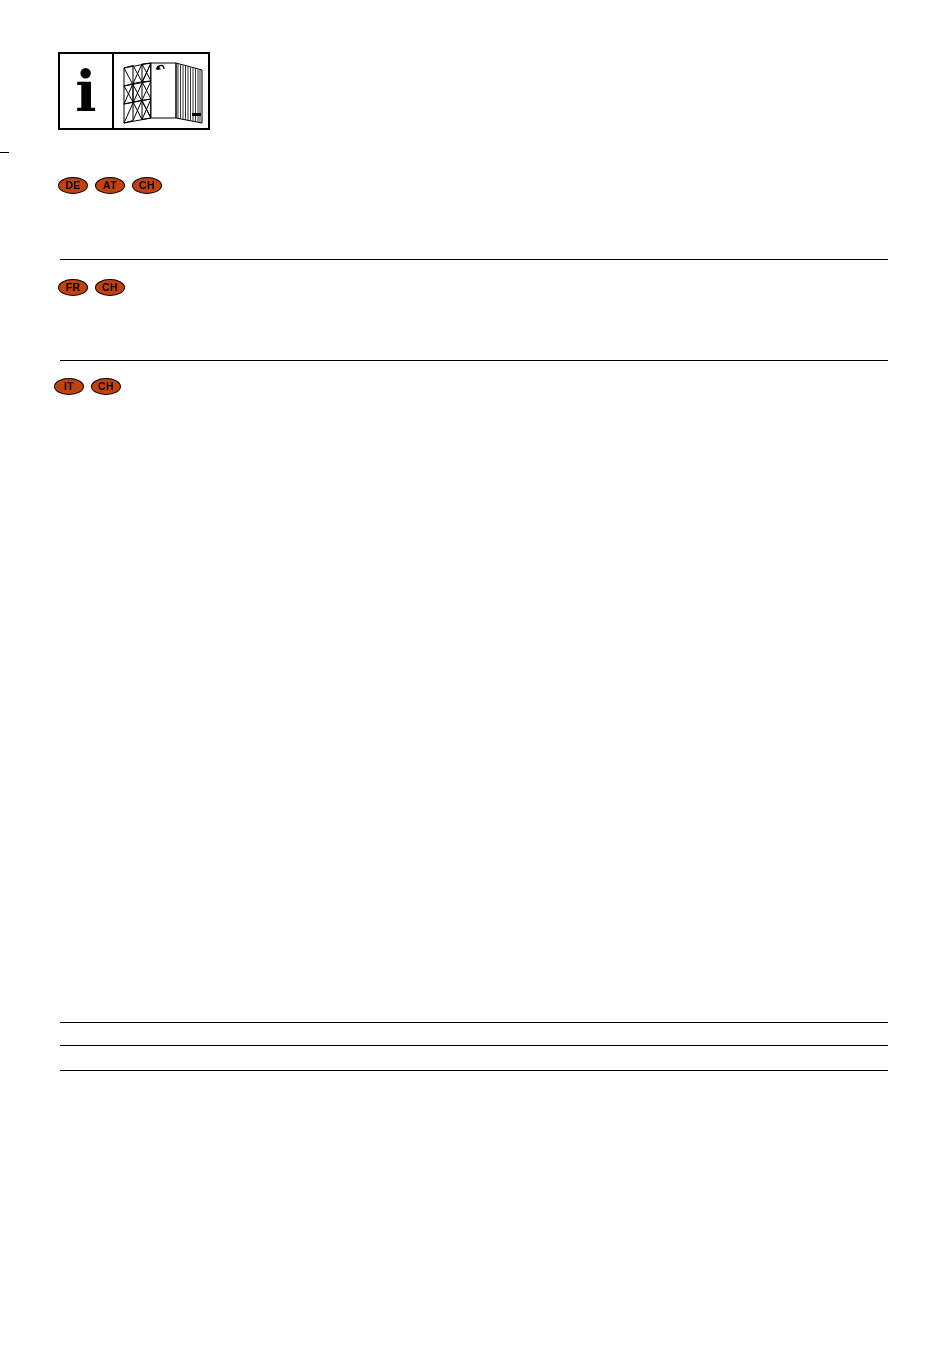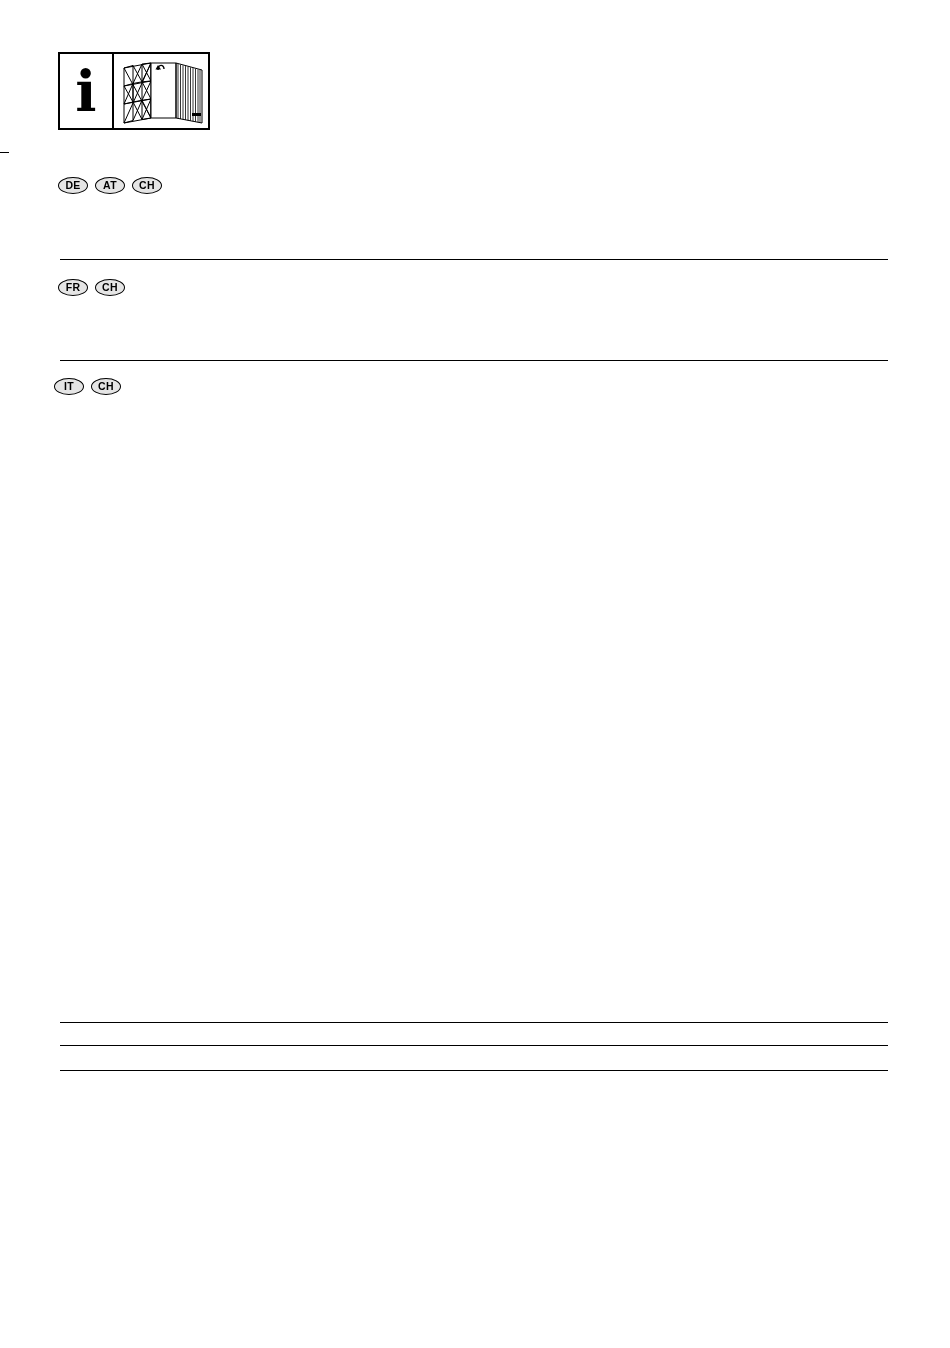--- a/index.html
+++ b/index.html
@@ -71,21 +71,21 @@
     border-radius: 50% / 50%;
     box-sizing: border-box;
     font-size: 10.5px;
     font-weight: bold;
     letter-spacing: 0.3px;
     display: flex;
     align-items: center;
     justify-content: center;
     font-family: "Liberation Sans", sans-serif;
     line-height: 1;
-    background: #e5e5e5;
+    background: #c2410c;
   }
 
   
   .rule {
     position: absolute;
     left: 60px;
     width: 828px;
     height: 0;
     border-top: 1.6px solid #000;
   }

